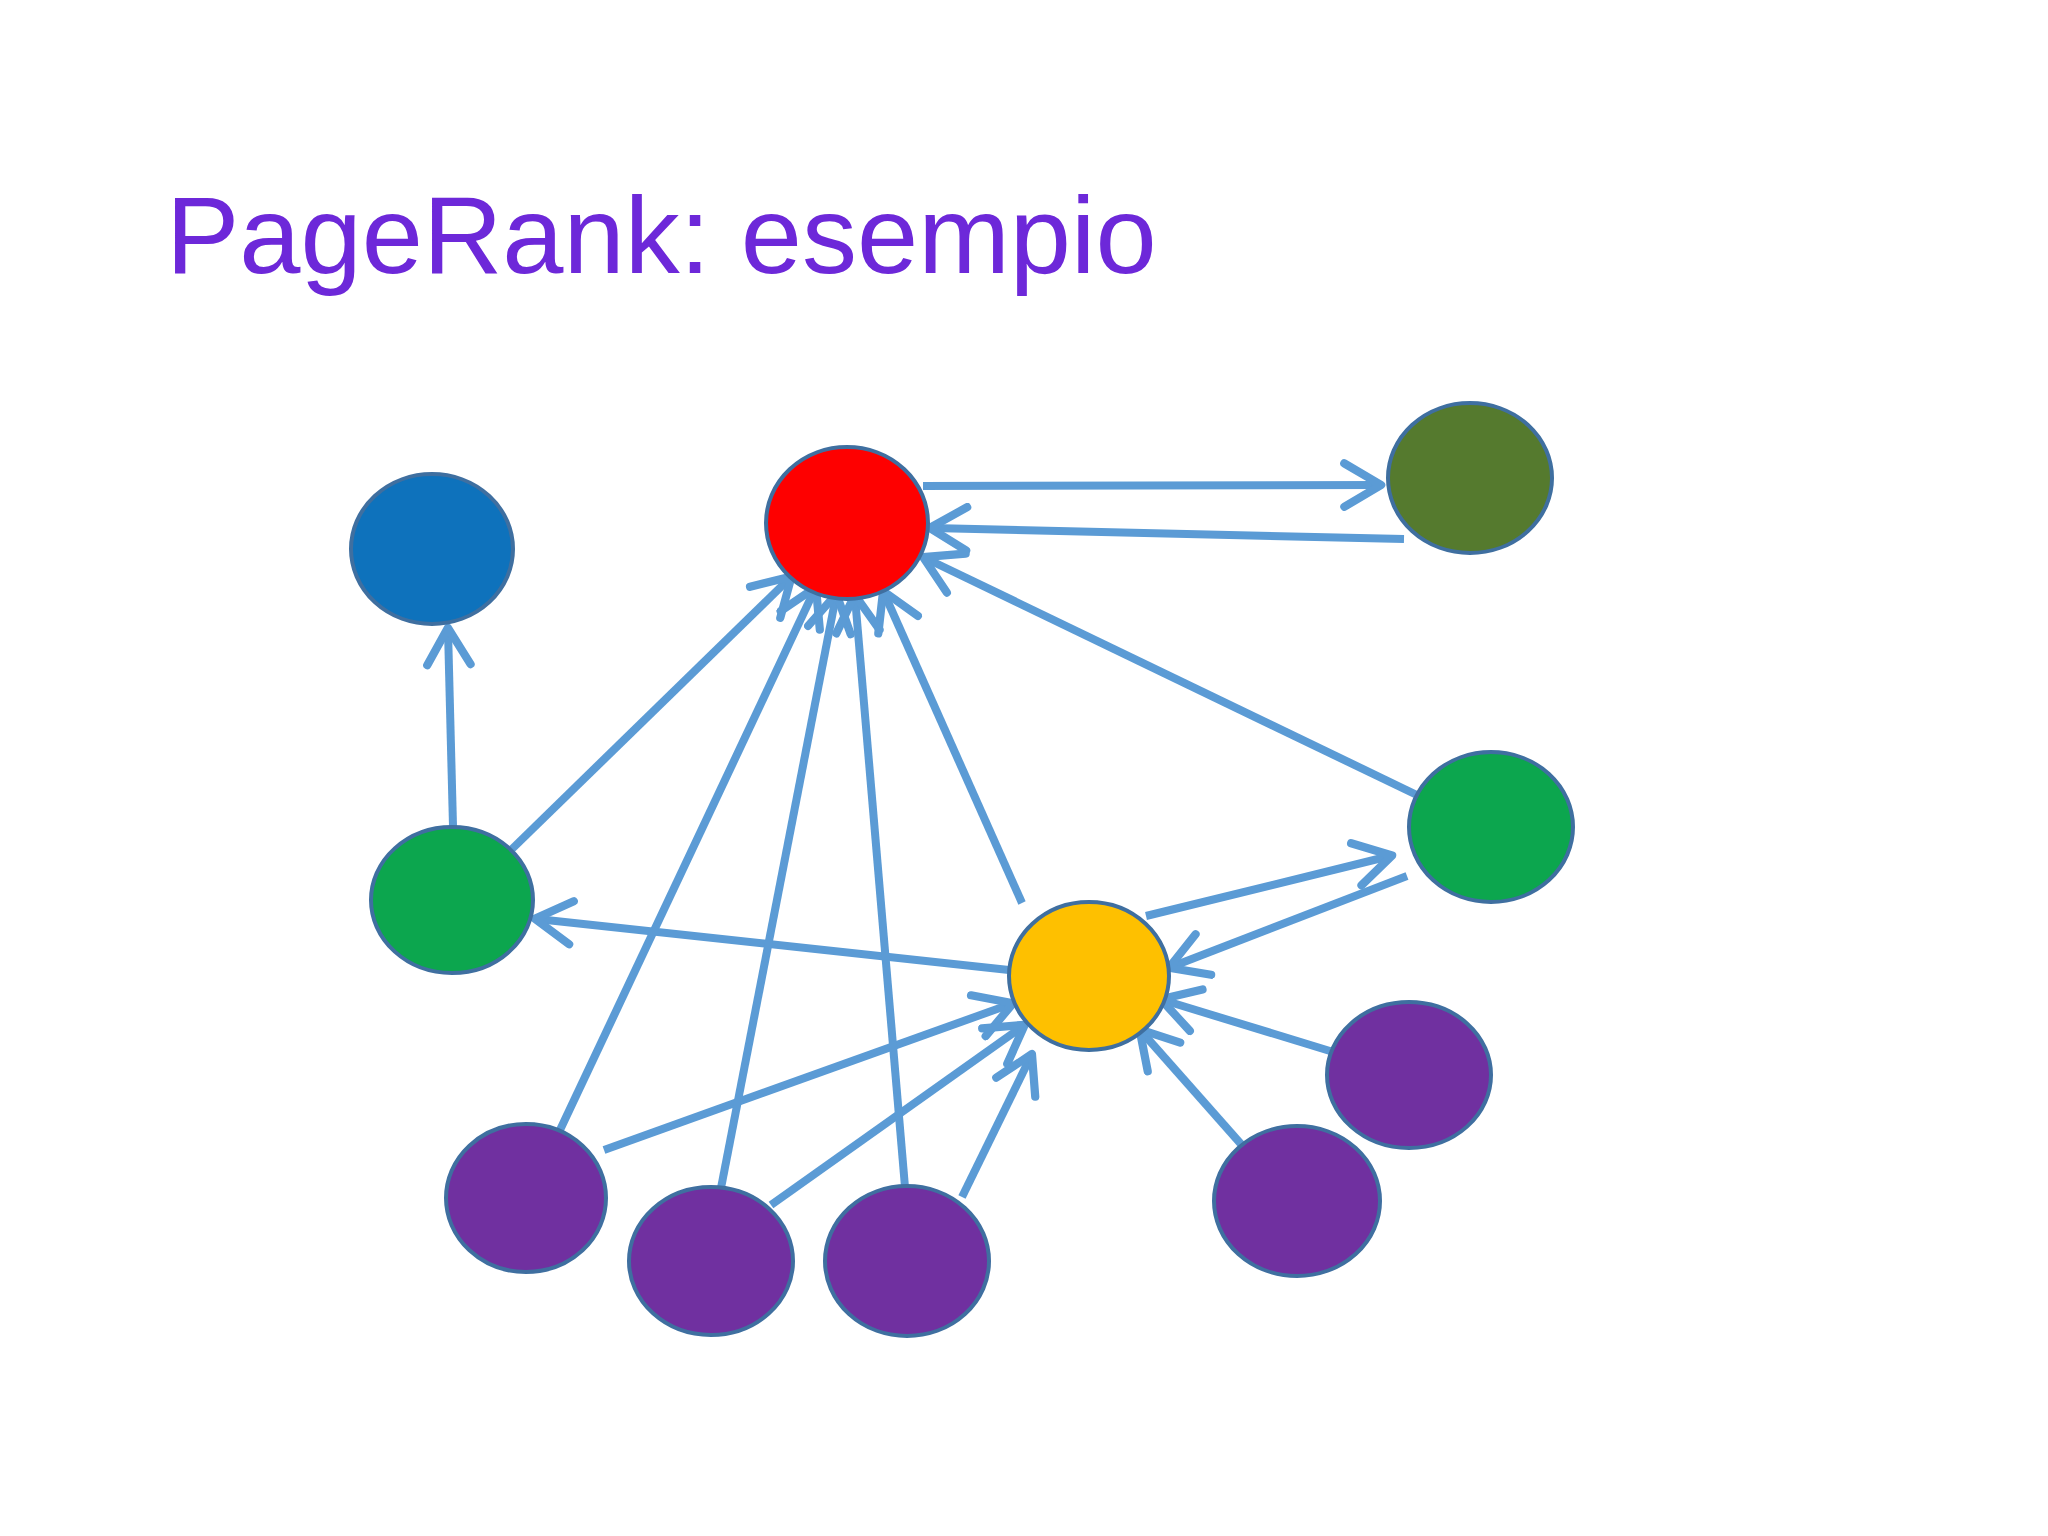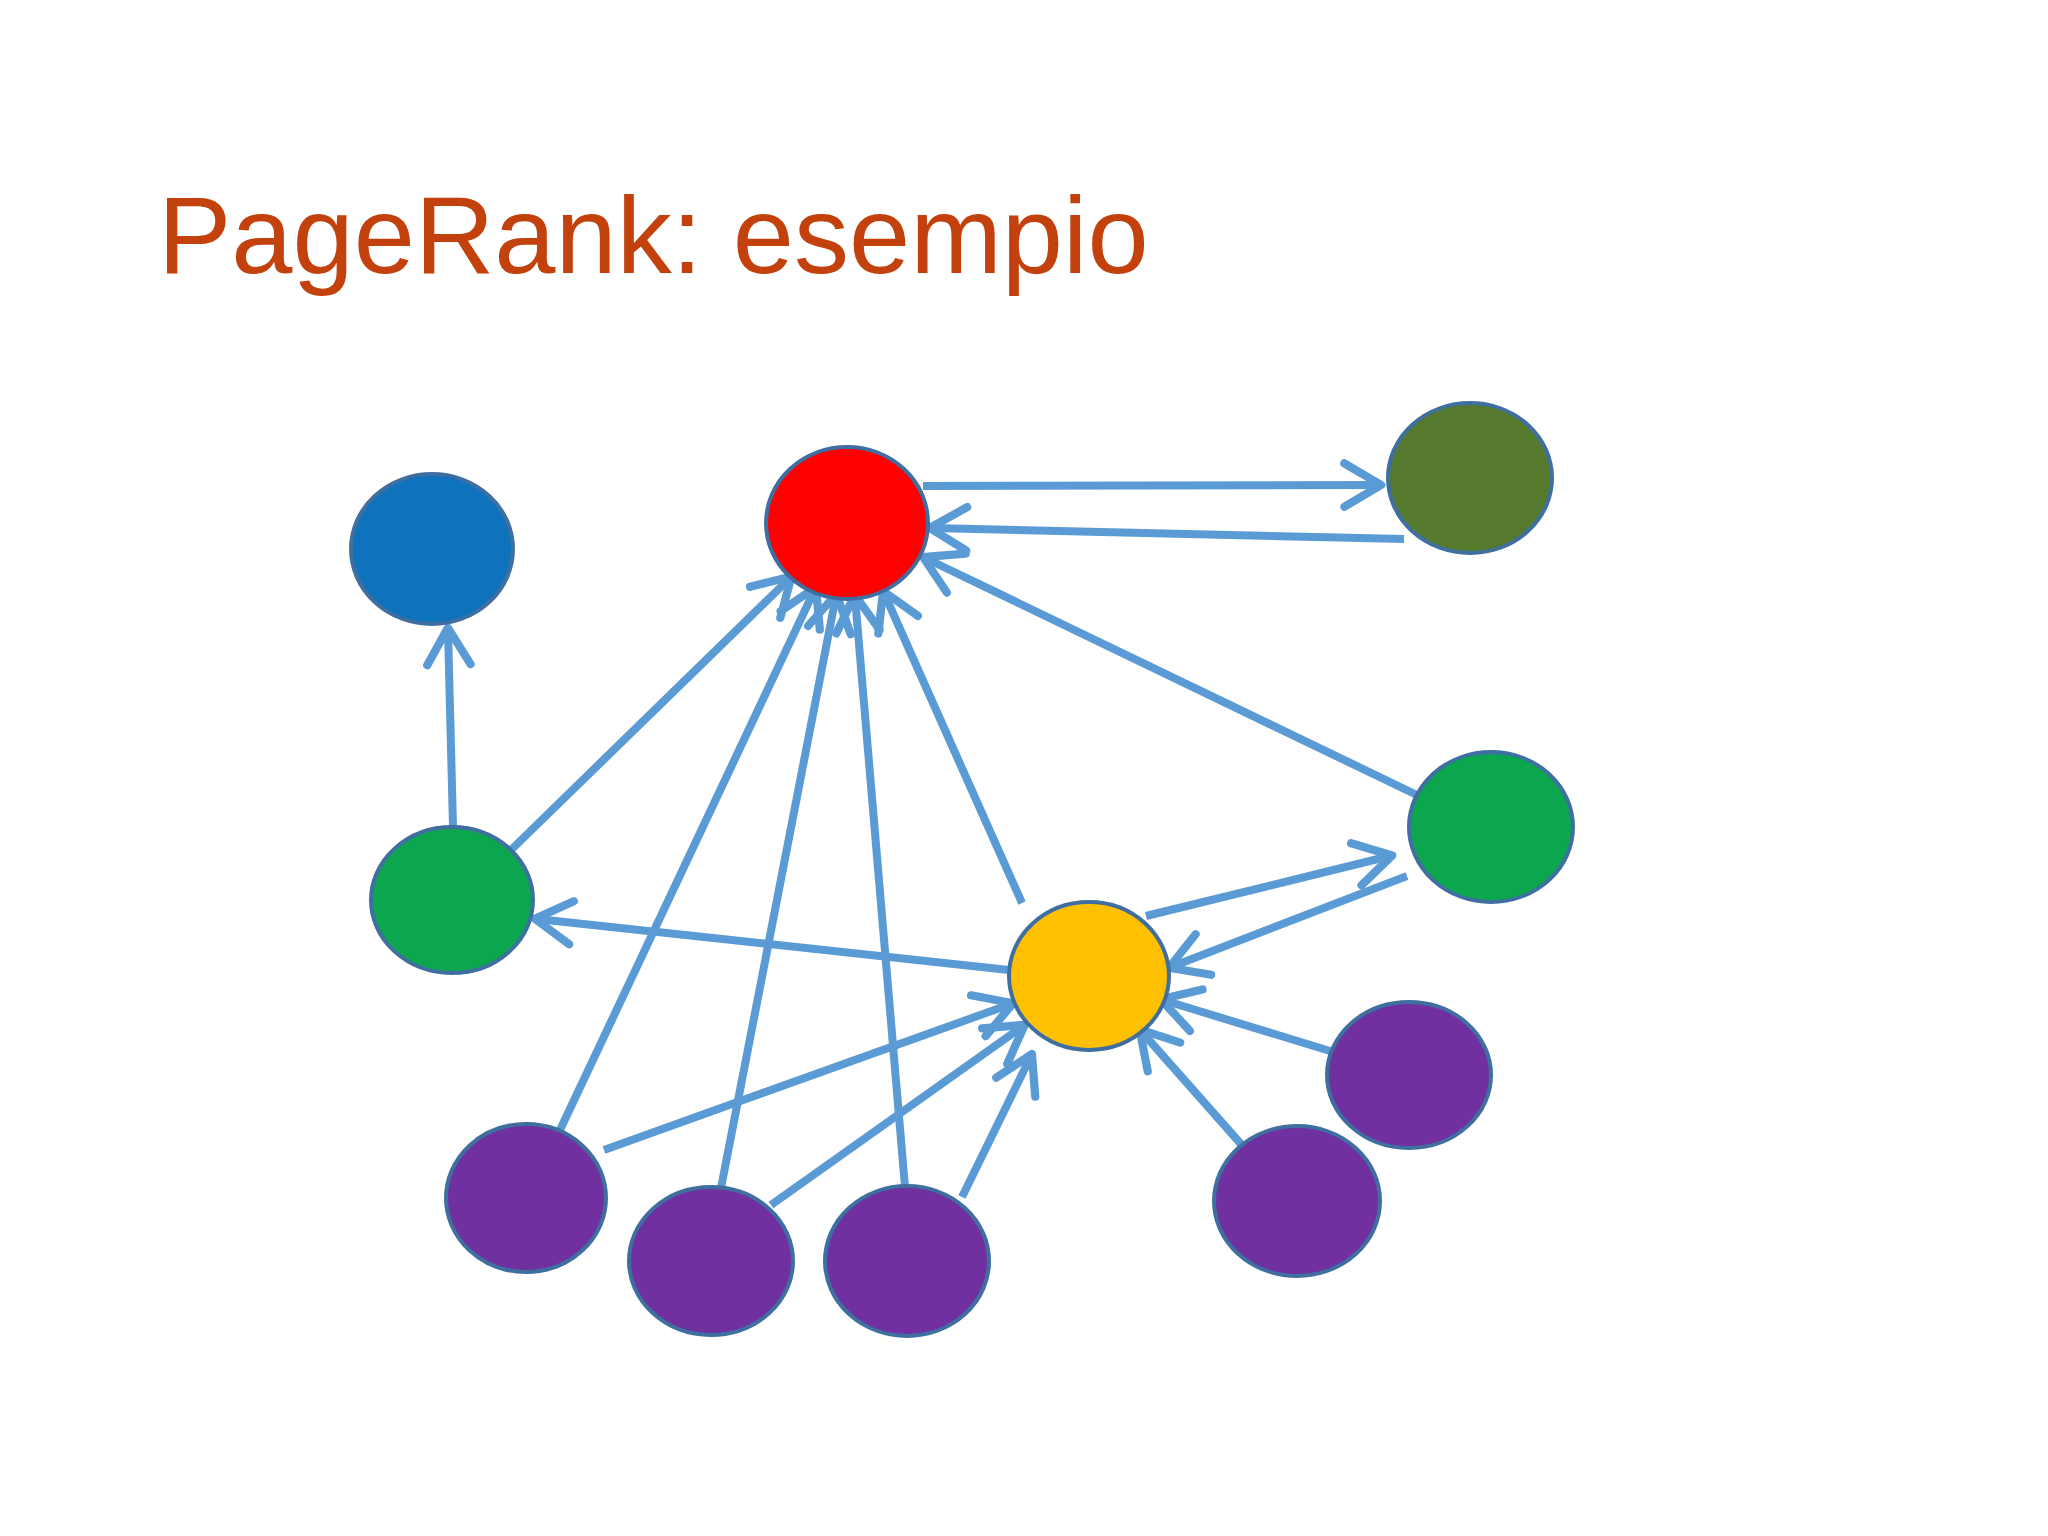--- a/index.html
+++ b/index.html
@@ -11,28 +11,28 @@
     font-family: "Liberation Sans", "DejaVu Sans", sans-serif;
   }
   .slide {
     position: relative;
     width: 2048px;
     height: 1536px;
     background: #ffffff;
   }
   .slide-title {
     position: absolute;
-    left: 158px;
+    left: 166px;
     top: 172px;
     margin: 0;
     font-size: 110px;
     font-weight: 400;
     line-height: 1.15;
     letter-spacing: 0px;
-    color: #c2410c;
+    color: #6d28d9;
     white-space: nowrap;
   }
   .graph-svg {
     position: absolute;
     left: 0;
     top: 0;
     width: 2048px;
     height: 1536px;
   }
   .edge-line {

